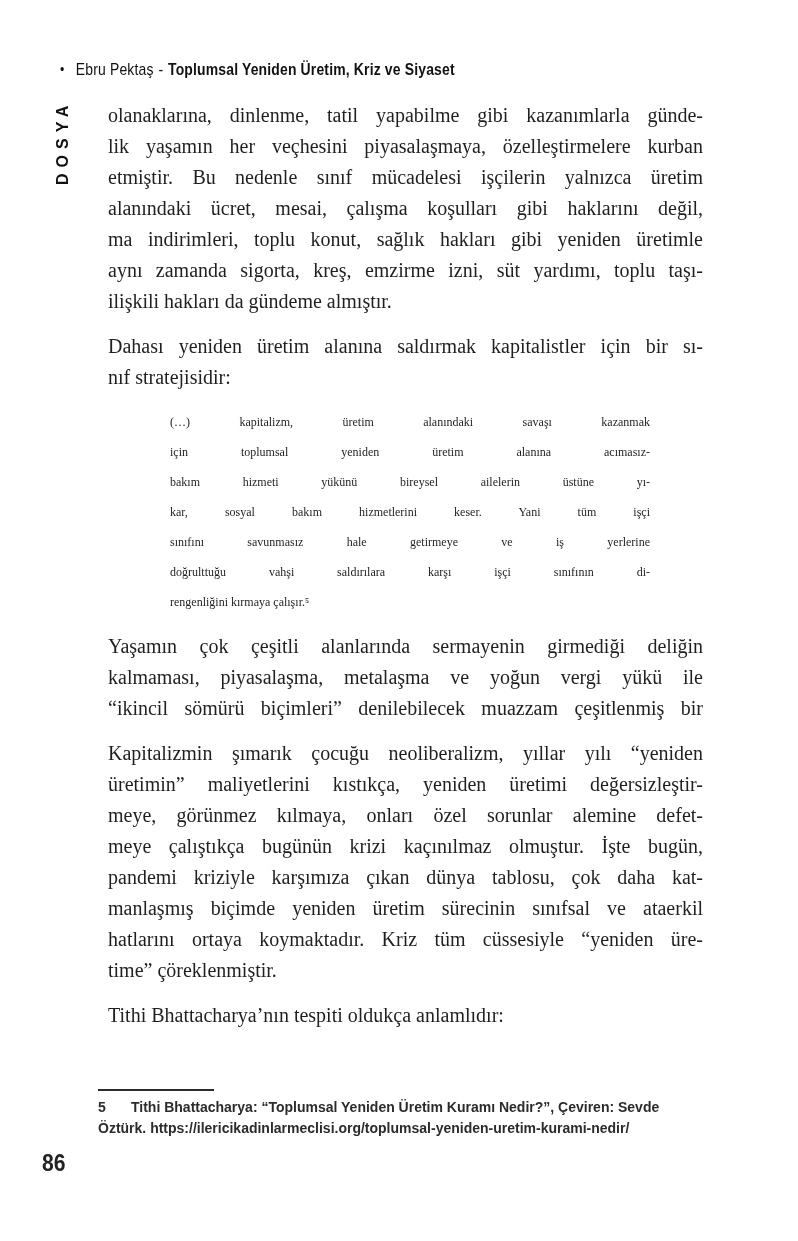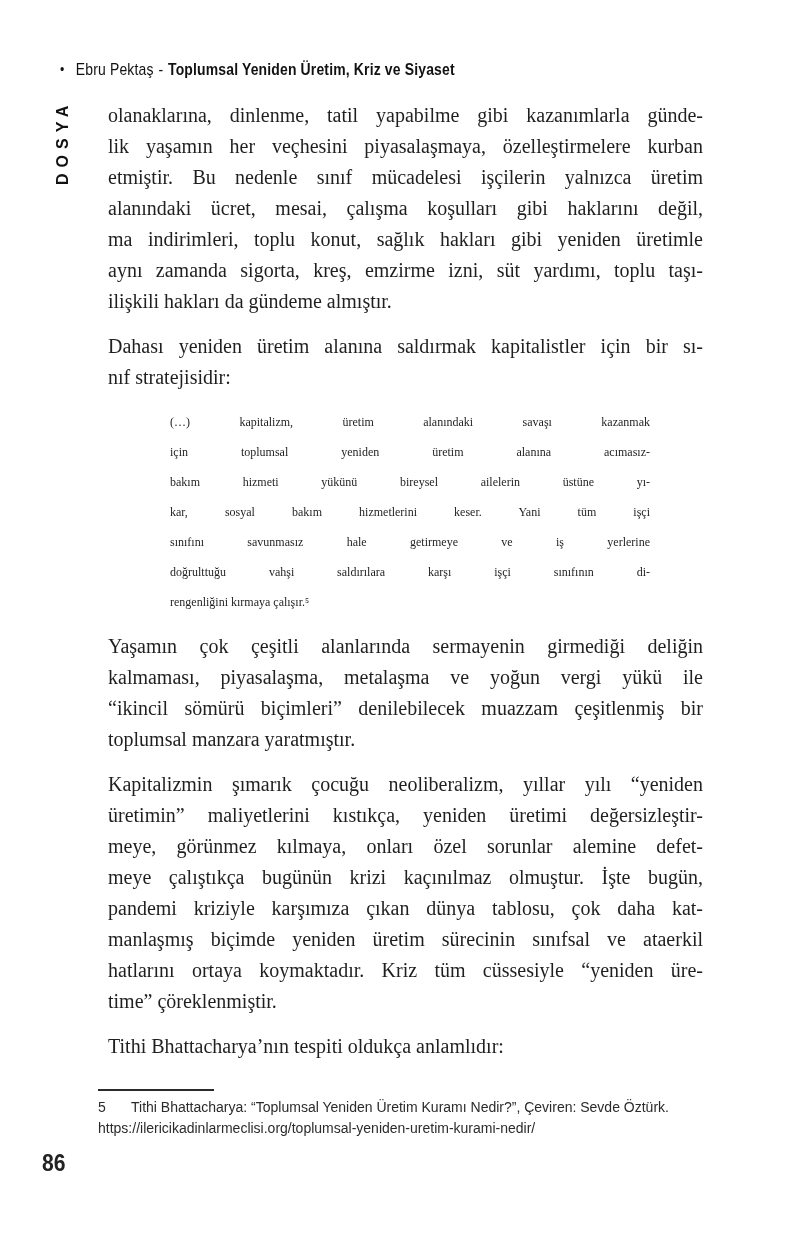--- a/index.html
+++ b/index.html
@@ -53,20 +53,21 @@
   .footnote-rule {
     position:absolute; left:98px; top:1089px;
     width:116px; height:0;
     border-top:2px solid #2b2b2b;
   }
   .footnote {
     position:absolute; left:98px; top:1097px; width:612px;
     font-family:"Liberation Sans","DejaVu Sans",sans-serif;
     font-size:14px; line-height:21px; color:#2b2b2b;
     text-align:left;
+    font-weight:bold;
   }
   .footnote .marker { display:inline-block; width:33px; }
 
   
   .page-number {
     position:absolute; left:42px; top:1150px;
     font-family:"Liberation Sans","DejaVu Sans",sans-serif;
     font-weight:700; font-size:23px; color:#222;
     transform:scaleX(0.92); transform-origin:left center;
   }
@@ -102,21 +103,20 @@
         <div class="line">bakım hizmeti yükünü bireysel ailelerin üstüne yı-</div>
         <div class="line">kar, sosyal bakım hizmetlerini keser. Yani tüm işçi</div>
         <div class="line">sınıfını savunmasız hale getirmeye ve iş yerlerine</div>
         <div class="line">doğrulttuğu vahşi saldırılara karşı işçi sınıfının di-</div>
         <div class="line last">rengenliğini kırmaya çalışır.⁵</div>
       </div>
       <div class="para body">
         <div class="line">Yaşamın çok çeşitli alanlarında sermayenin girmediği deliğin</div>
         <div class="line">kalmaması, piyasalaşma, metalaşma ve yoğun vergi yükü ile</div>
         <div class="line">“ikincil sömürü biçimleri” denilebilecek muazzam çeşitlenmiş bir</div>
-        <div class="line last">toplumsal manzara yaratmıştır.</div>
       </div>
       <div class="para body">
         <div class="line">Kapitalizmin şımarık çocuğu neoliberalizm, yıllar yılı “yeniden</div>
         <div class="line">üretimin” maliyetlerini kıstıkça, yeniden üretimi değersizleştir-</div>
         <div class="line">meye, görünmez kılmaya, onları özel sorunlar alemine defet-</div>
         <div class="line">meye çalıştıkça bugünün krizi kaçınılmaz olmuştur. İşte bugün,</div>
         <div class="line">pandemi kriziyle karşımıza çıkan dünya tablosu, çok daha kat-</div>
         <div class="line">manlaşmış biçimde yeniden üretim sürecinin sınıfsal ve ataerkil</div>
         <div class="line">hatlarını ortaya koymaktadır. Kriz tüm cüssesiyle “yeniden üre-</div>
         <div class="line last">time” çöreklenmiştir.</div>

